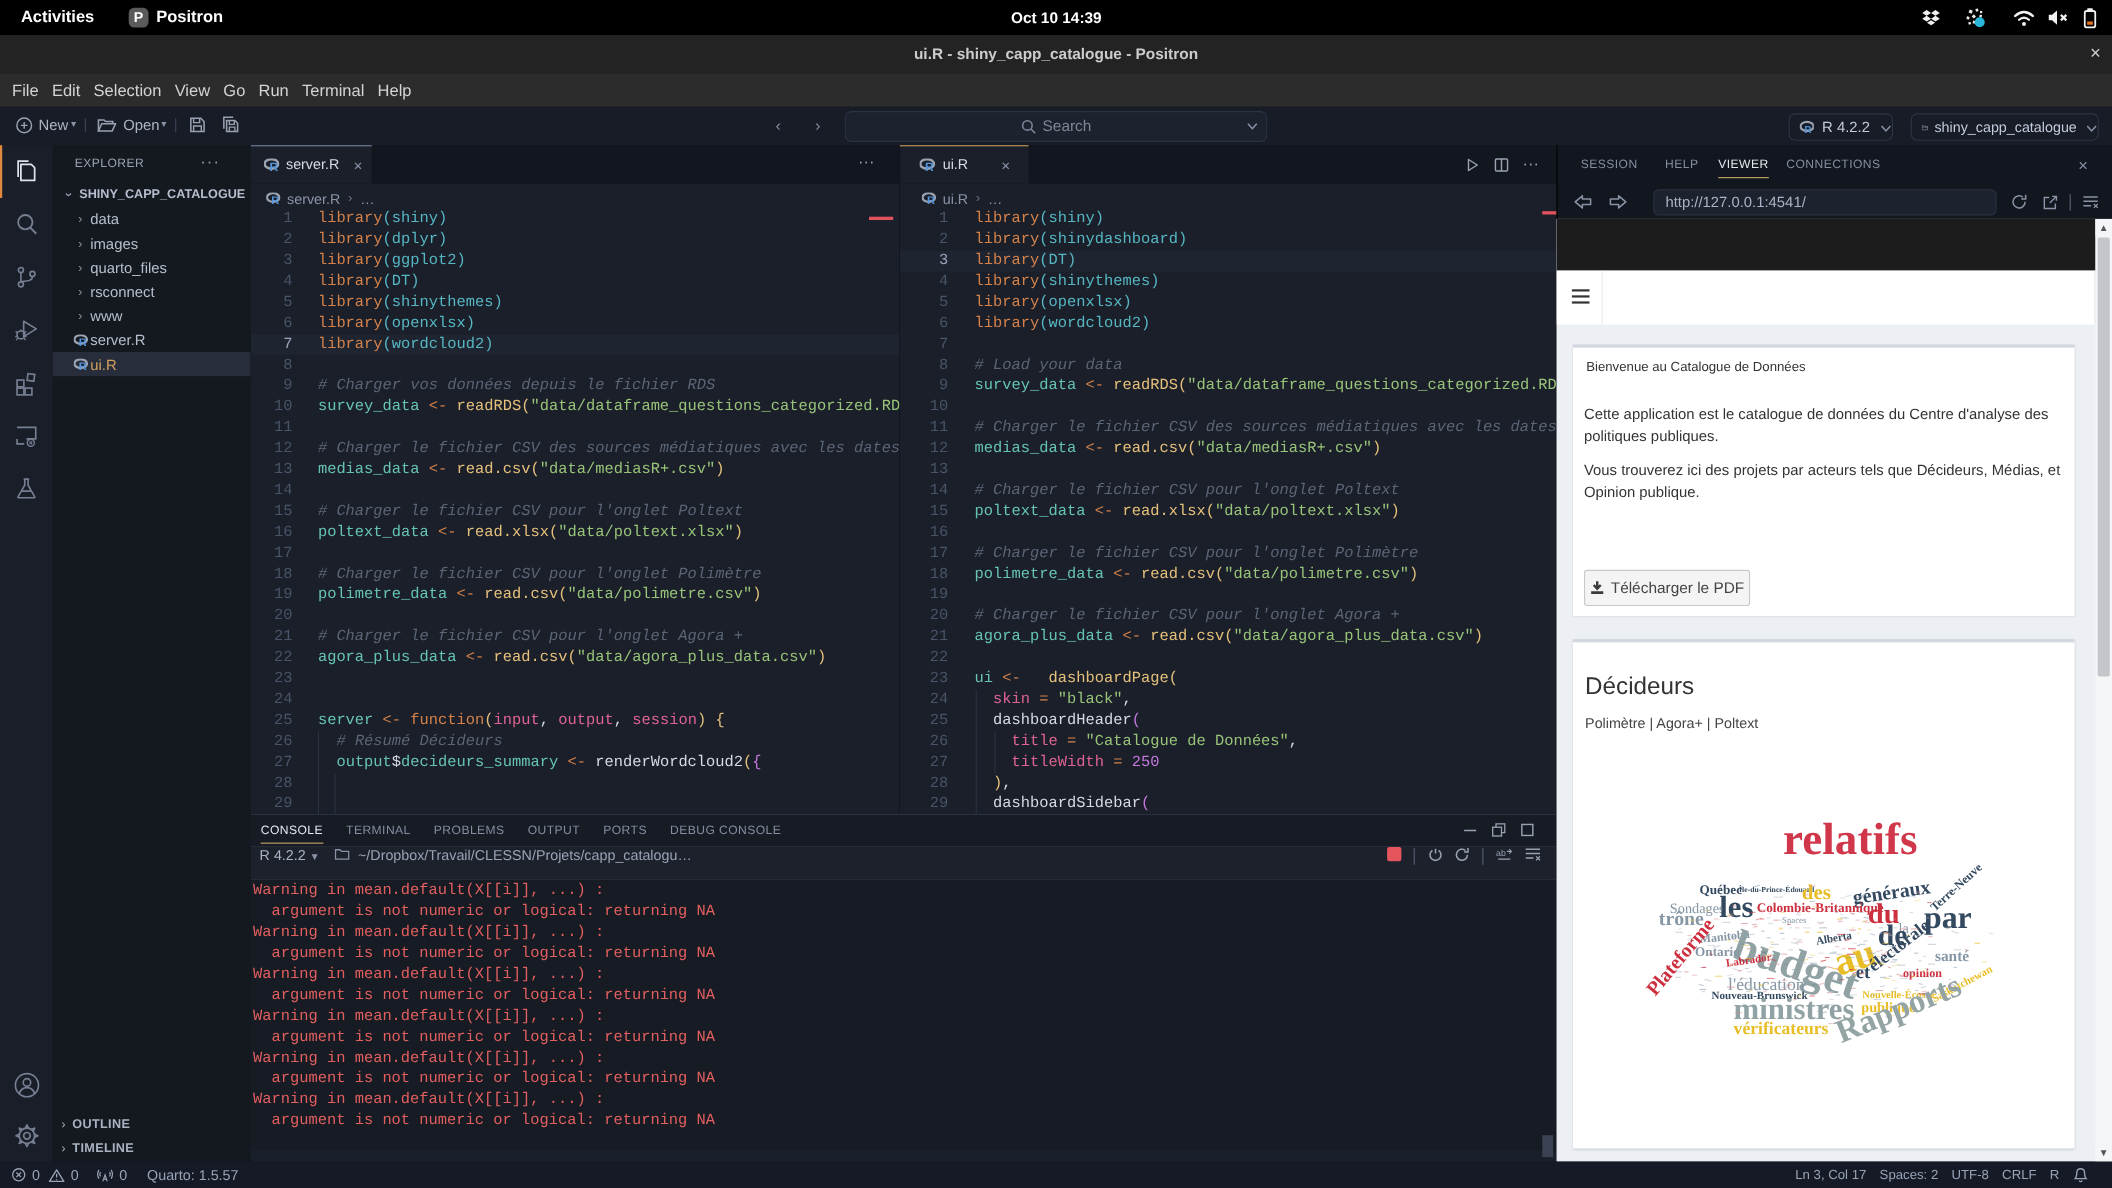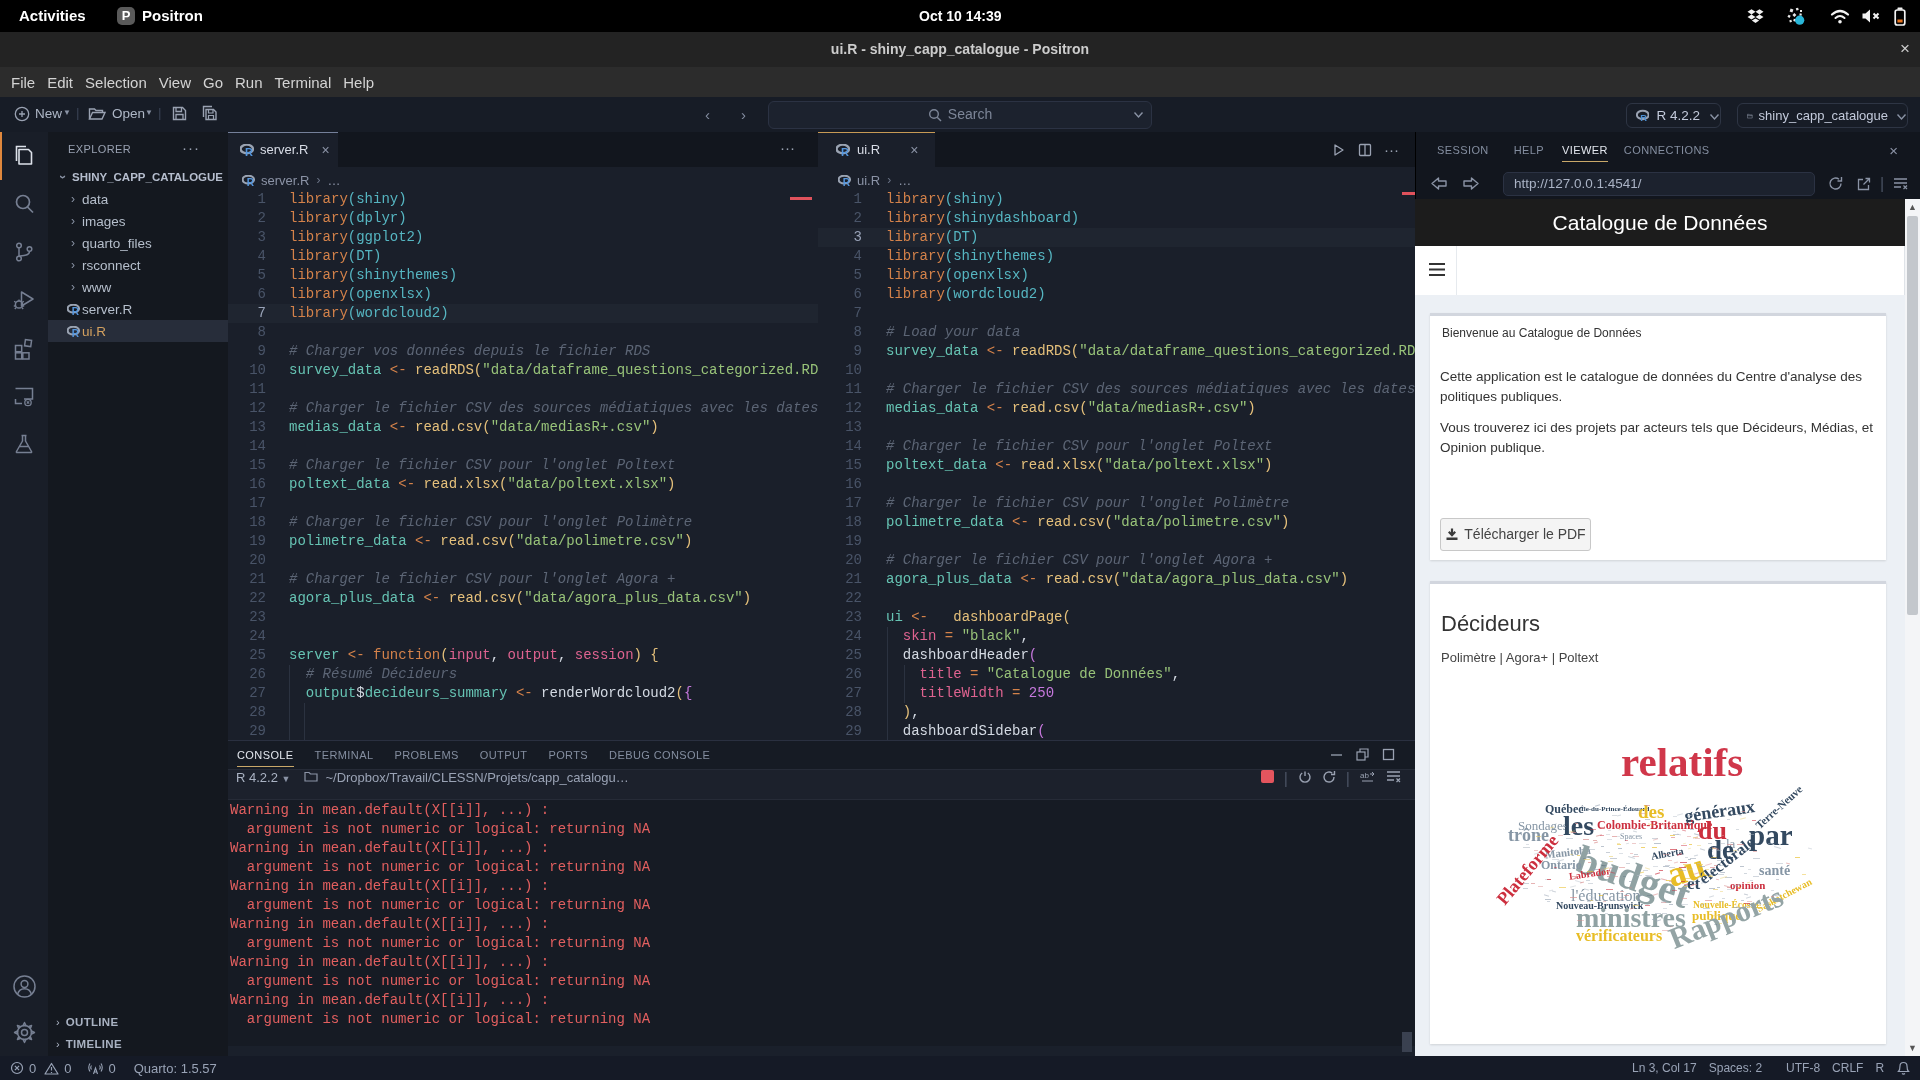--- a/index.html
+++ b/index.html
@@ -452,21 +452,20 @@
       <path d="M8.5 1.5 H12.5 V5.5 M12.5 1.5 L6.5 7.5" fill="none" stroke="#8a93a5" stroke-width="1.3"></path>
     </svg>
 <span style="color:#4a5263;margin:0 9px">|</span>
 <svg width="15" height="13" viewBox="0 0 15 13">
       <path d="M1 2 H14 M1 6 H14 M1 10 H8" stroke="#8a93a5" stroke-width="1.4"></path>
       <path d="M10.5 8.5 L14 12 M14 8.5 L10.5 12" stroke="#8a93a5" stroke-width="1.2"></path>
     </svg>
 </div>
 <div id="shinyapp" class="abs" style="left:1415px;top:199px;width:505px;height:857px;background:#ecf0f5;overflow:hidden">
   <div class="abs" style="left:0;top:0;width:490px;height:47px;background:#1c1c1c"></div>
-  <div class="abs" style="left:0;top:0;width:490px;height:47px;text-align:center;line-height:47px;color:#fff;font-size:21px">Catalogue de Données</div>
   <div class="abs" style="left:0;top:47px;width:490px;height:49px;background:#fff;border-right:1px solid #dfe3e8"></div>
   <div class="abs" style="left:41px;top:47px;width:1px;height:49px;background:#e6eaee"></div>
   <div class="abs" style="left:14px;top:64px;width:16px;height:2.2px;background:#333;box-shadow:0 5.5px 0 #333,0 11px 0 #333"></div>
 
   <div class="abs" style="left:15px;top:114px;width:456px;height:247px;background:#fff;border-top:3px solid #d2d6de;box-shadow:0 1px 2px rgba(0,0,0,.12)"></div>
   <div class="abs" style="left:27px;top:127px;color:#333;font-size:12px">Bienvenue au Catalogue de Données</div>
   <div class="abs" style="left:25px;top:219px;width:445px;color:#333;font-size:13.5px;line-height:20px">Vous trouverez ici des projets par acteurs tels que Décideurs, Médias, et<br>Opinion publique.</div>
   <div class="abs" style="left:25px;top:168px;width:440px;color:#333;font-size:13.5px;line-height:20px">Cette application est le catalogue de données du Centre d'analyse des<br>politiques publiques.</div>
   <div class="abs" style="left:25px;top:319px;width:151px;height:33px;background:#f4f4f4;border:1px solid #c8c8c8;border-radius:3px;color:#444;font-size:14px;line-height:31px;text-align:center">
     <svg style="display:inline-block;vertical-align:-2px;margin-right:5px" width="14" height="13" viewBox="0 0 14 13">
@@ -837,20 +836,20 @@
 <svg style="margin-left:17px" width="15" height="13" viewBox="0 0 15 13">
       <path d="M5.5 12 L7.5 6 L9.5 12 M6.2 10 H8.8" stroke="#99a3b6" stroke-width="1.1" fill="none"></path>
       <path d="M3.5 3.5 Q2 5.5 3.5 7.5 M11.5 3.5 Q13 5.5 11.5 7.5 M2 1.5 Q-0.5 5.5 2 9.5 M13 1.5 Q15.5 5.5 13 9.5" stroke="#99a3b6" stroke-width="1.1" fill="none"></path>
     </svg>
 <span style="margin-left:5px">0</span>
 <span style="margin-left:18px">Quarto: 1.5.57</span>
 </div>
 <div id="status-right" class="abs" style="left:1632px;top:1056px;height:24px;color:#99a3b6;font-size:12px;display:flex;align-items:center;white-space:nowrap">
 <span>Ln 3, Col 17</span>
 <span style="margin-left:12px">Spaces: 2</span>
-<span style="margin-left:24px">UTF-8</span>
+<span style="margin-left:12px">UTF-8</span>
 <span style="margin-left:12px">CRLF</span>
 <span style="margin-left:12px">R</span>
 <svg style="margin-left:12px" width="15" height="15" viewBox="0 0 15 15">
       <path d="M7.5 1.5 Q11 1.5 11 5 Q11 9 12.5 10.5 H2.5 Q4 9 4 5 Q4 1.5 7.5 1.5 Z" fill="none" stroke="#99a3b6" stroke-width="1.2"></path>
       <path d="M6 12.5 Q7.5 13.8 9 12.5" stroke="#99a3b6" stroke-width="1.2" fill="none"></path>
     </svg>
 </div>
 
 </body></html>

